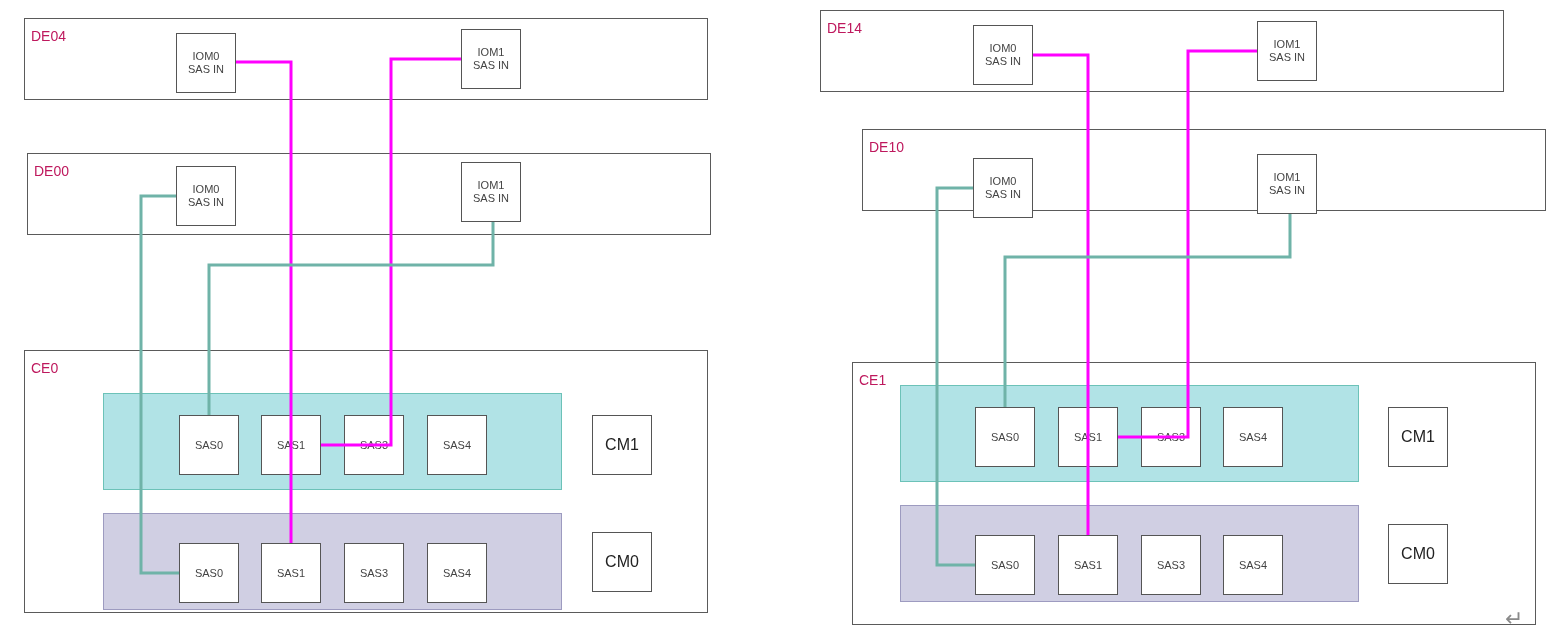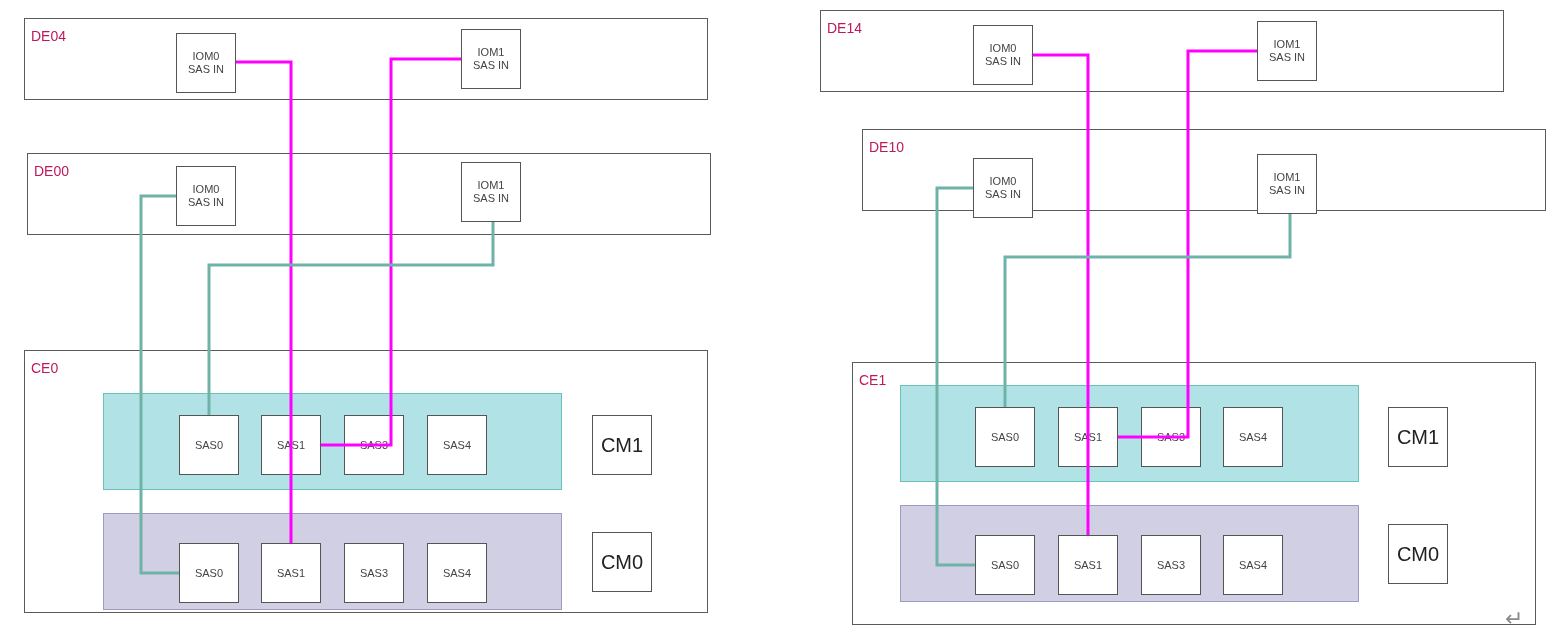--- a/index.html
+++ b/index.html
@@ -8,21 +8,21 @@
   .abs { position: absolute; box-sizing: border-box; }
   .enclosure { border: 1px solid #5a5a5a; background: #fff; }
   .enc-label { position: absolute; left: 6px; top: 9px; font-size: 14px; color: #be185d; }
   .port { border: 1px solid #555; background: #fff; display: flex; flex-direction: column;
           align-items: center; justify-content: center; font-size: 11px; color: #444; line-height: 13px; text-align: center; z-index: 2; }
   .group-cyan { background: #b1e3e6; border: 1px solid #6cc2b8; }
   .group-purple { background: #d0cfe3; border: 1px solid #9d9bc0; }
   .sas { border: 1px solid #555; background: #fff; display: flex; align-items: center; justify-content: center;
          font-size: 11px; color: #444; z-index: 2; }
   .cm { border: 1px solid #555; background: #fff; display: flex; align-items: center; justify-content: center;
-        font-size: 20px; color: #222; z-index: 2; }
+        font-size: 16px; color: #222; z-index: 2; }
   svg.wires { position: absolute; left: 0; top: 0; z-index: 3; pointer-events: none; }
   .return-mark { position: absolute; left: 1505px; top: 606px; font-size: 22px; color: #8a8a8a; }
 </style>
 </head>
 <body>
 
 <div id="root">
     <div class="abs enclosure" style="left: 24px; top: 18px; width: 684px; height: 82px;">
       <span class="enc-label">DE04</span>
     </div>

